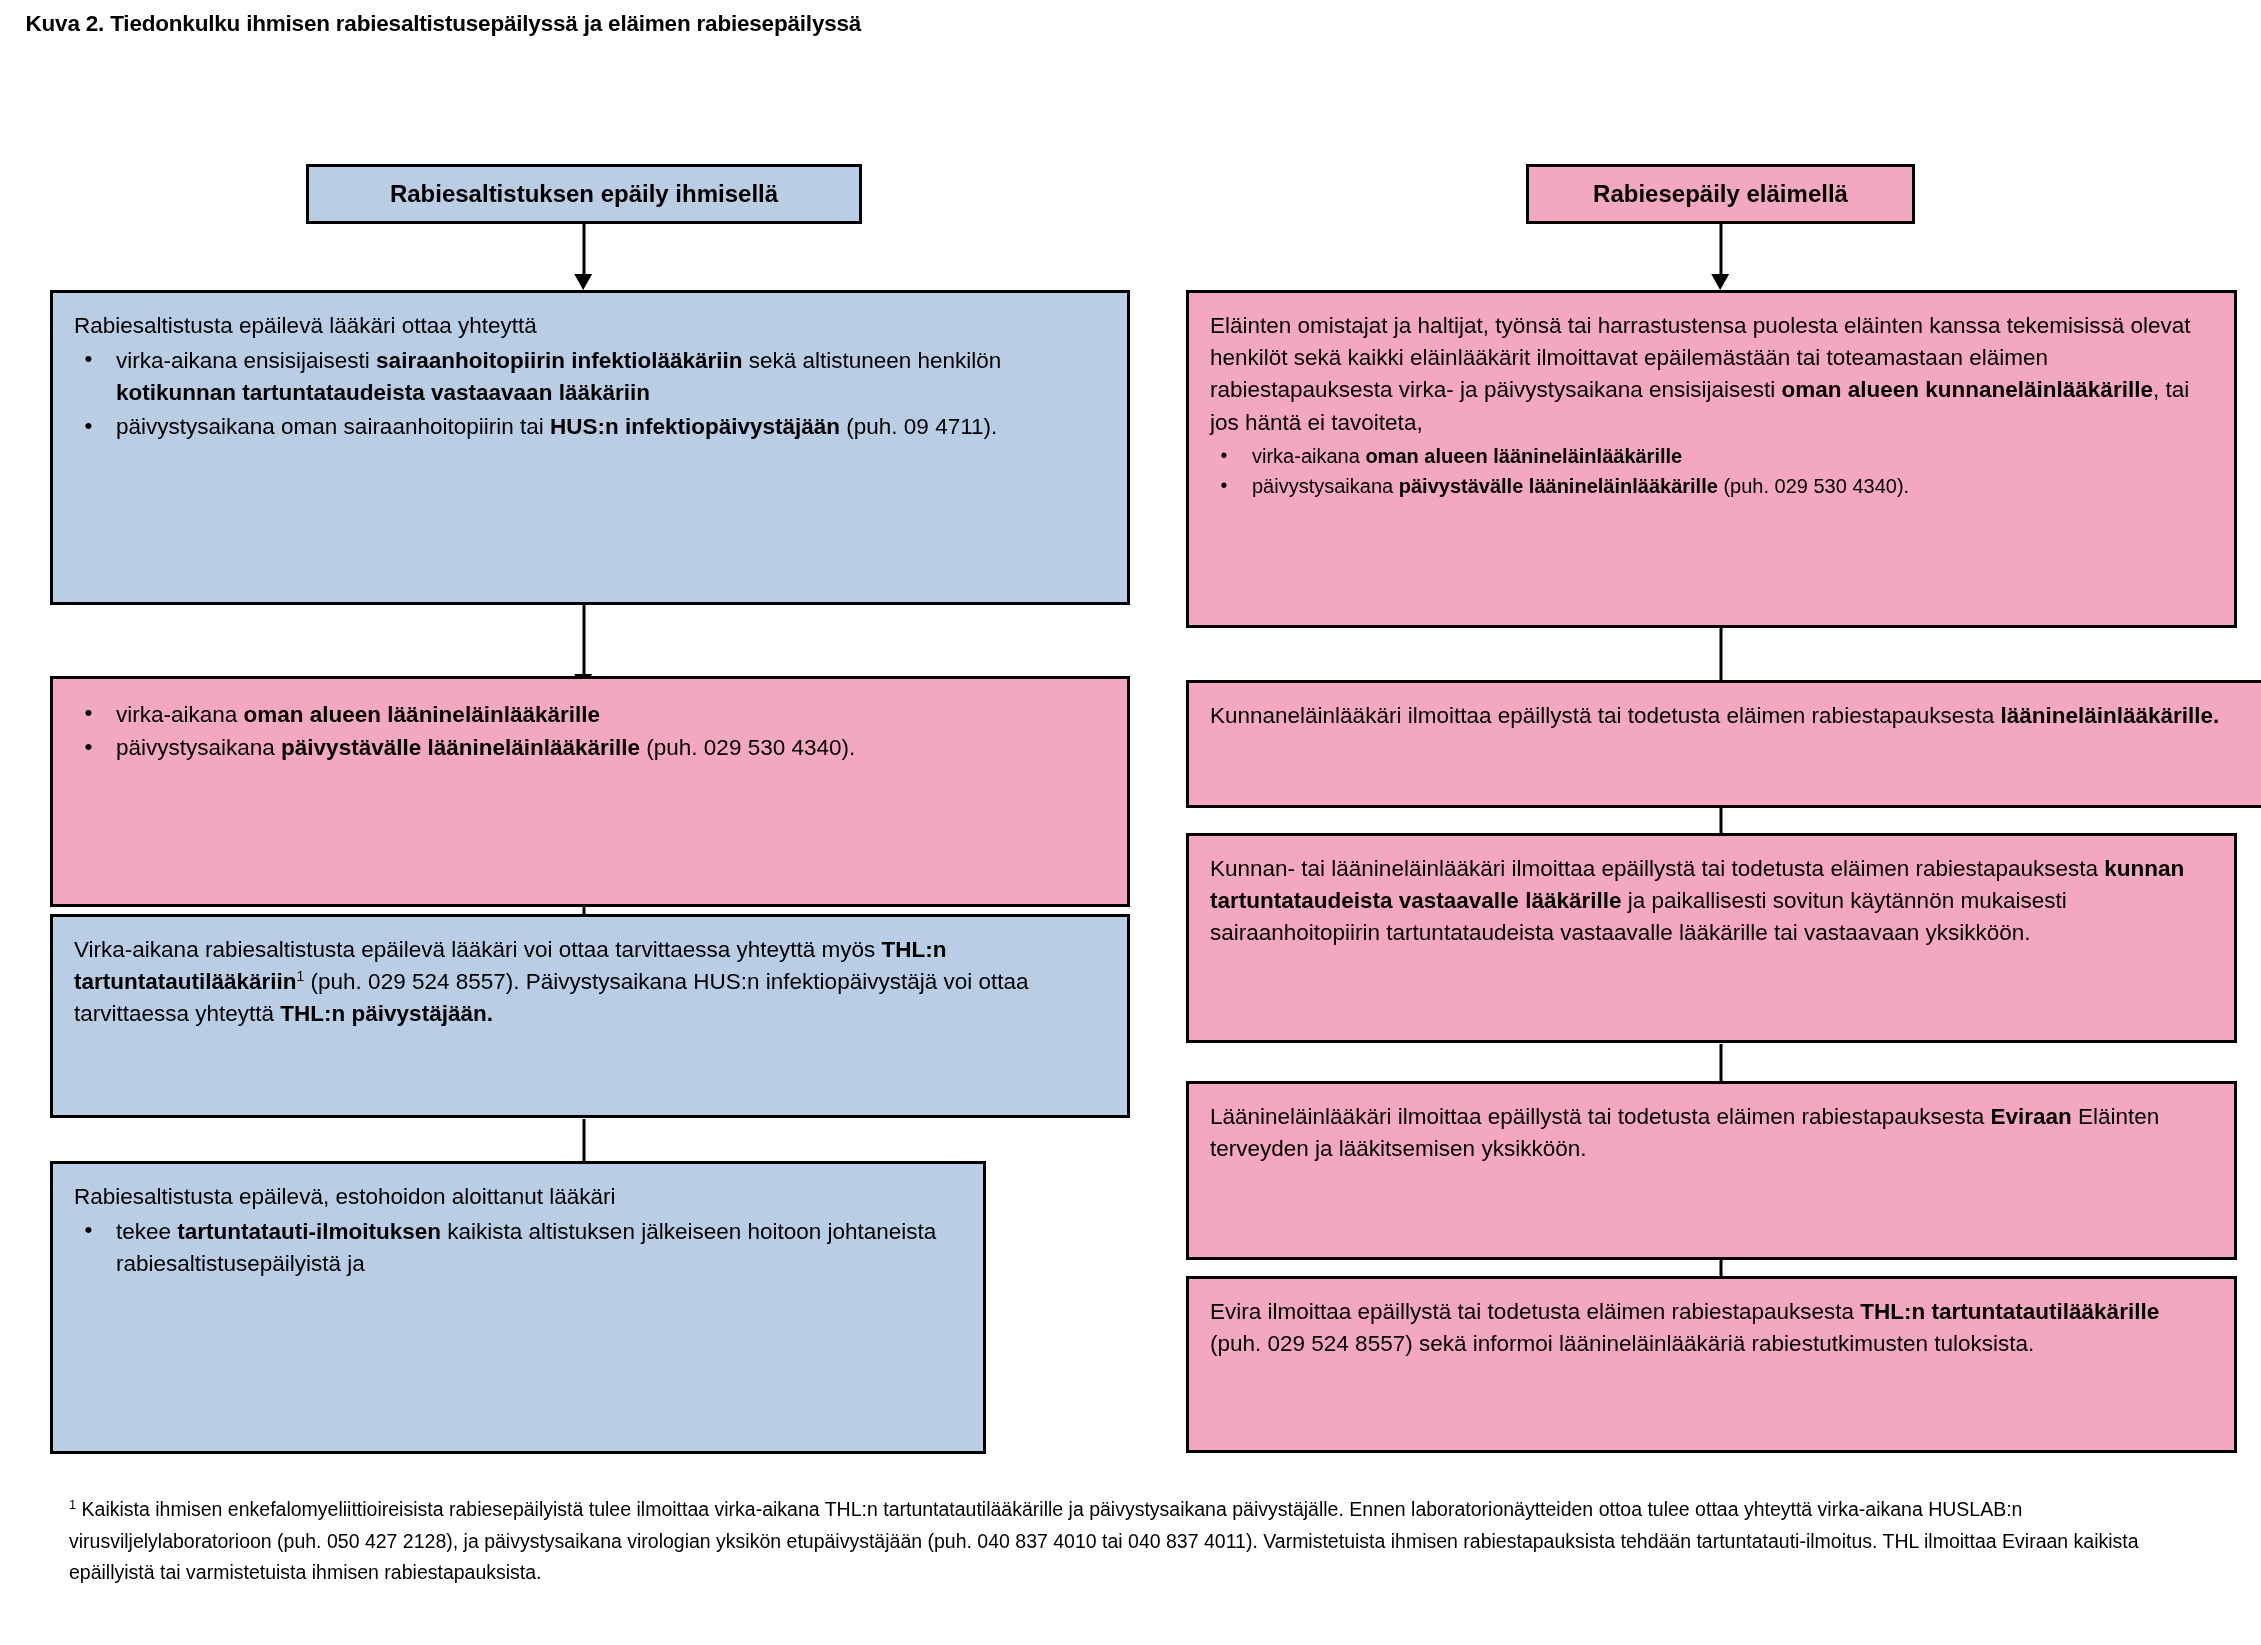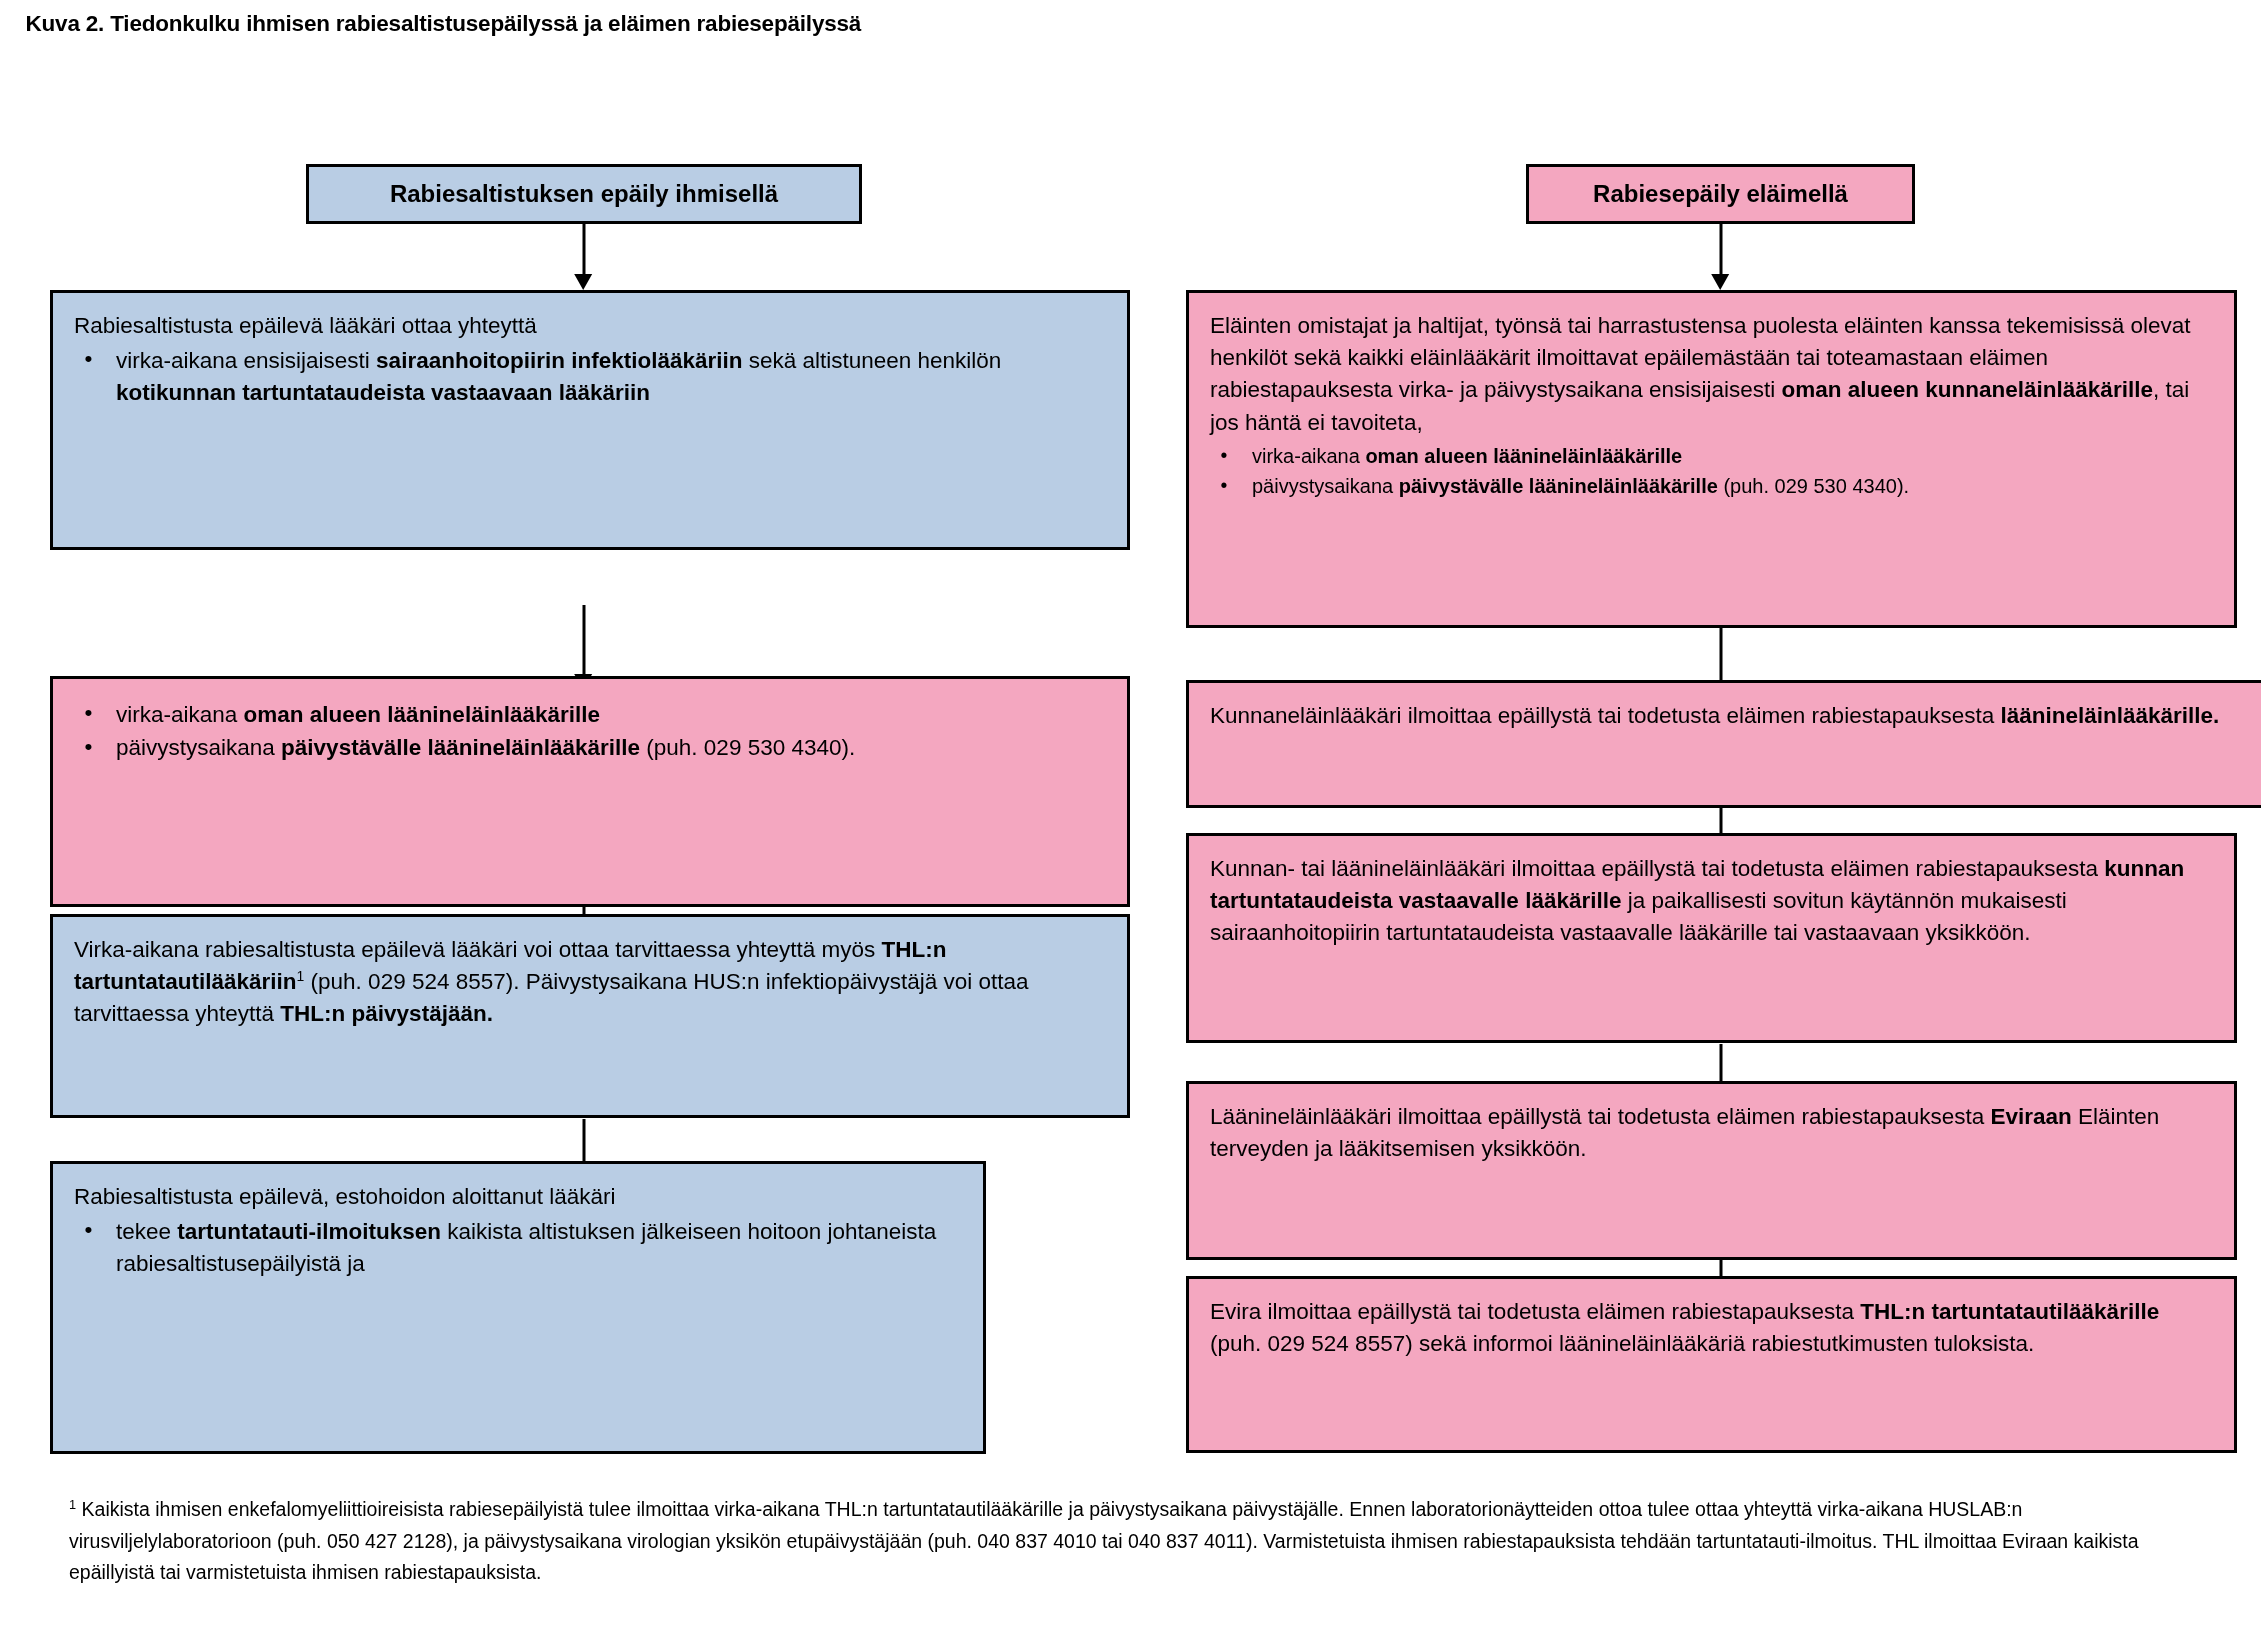--- a/index.html
+++ b/index.html
@@ -131,24 +131,25 @@
 
 <div class="header-box blue" style="left:306px; top:164px; width:556px; height:60px;">
   <span>Rabiesaltistuksen epäily ihmisellä</span>
 </div>
 
 <div class="arrow" style="left:584px; top:224px; height:66px;">
   <div class="shaft" style="height:50px;"></div>
   <div class="head" style="top:50px;"></div>
 </div>
 
-<div class="flow-box blue" style="left:50px; top:290px; width:1080px; height:260px;">
+<div class="flow-box blue" style="left:50px; top:290px; width:1080px; height:315px;">
   <p class="bx-p">Rabiesaltistusta epäilevä lääkäri ottaa yhteyttä</p>
   <ul class="bx-list">
     <li>virka-aikana ensisijaisesti <b>sairaanhoitopiirin infektiolääkäriin</b> sekä altistuneen henkilön <b>kotikunnan tartuntataudeista vastaavaan lääkäriin</b></li>
+    <li>päivystysaikana oman sairaanhoitopiirin tai <b>HUS:n infektiopäivystäjään</b> (puh. 09 4711).</li>
   </ul>
 </div>
 
 <div class="arrow" style="left:584px; top:605px; height:83px;">
   <div class="shaft" style="height:69px;"></div>
   <div class="head" style="top:69px;"></div>
 </div>
 
 <div class="flow-box pink" style="left:50px; top:676px; width:1080px; height:231px;">
   <ul class="bx-list">

